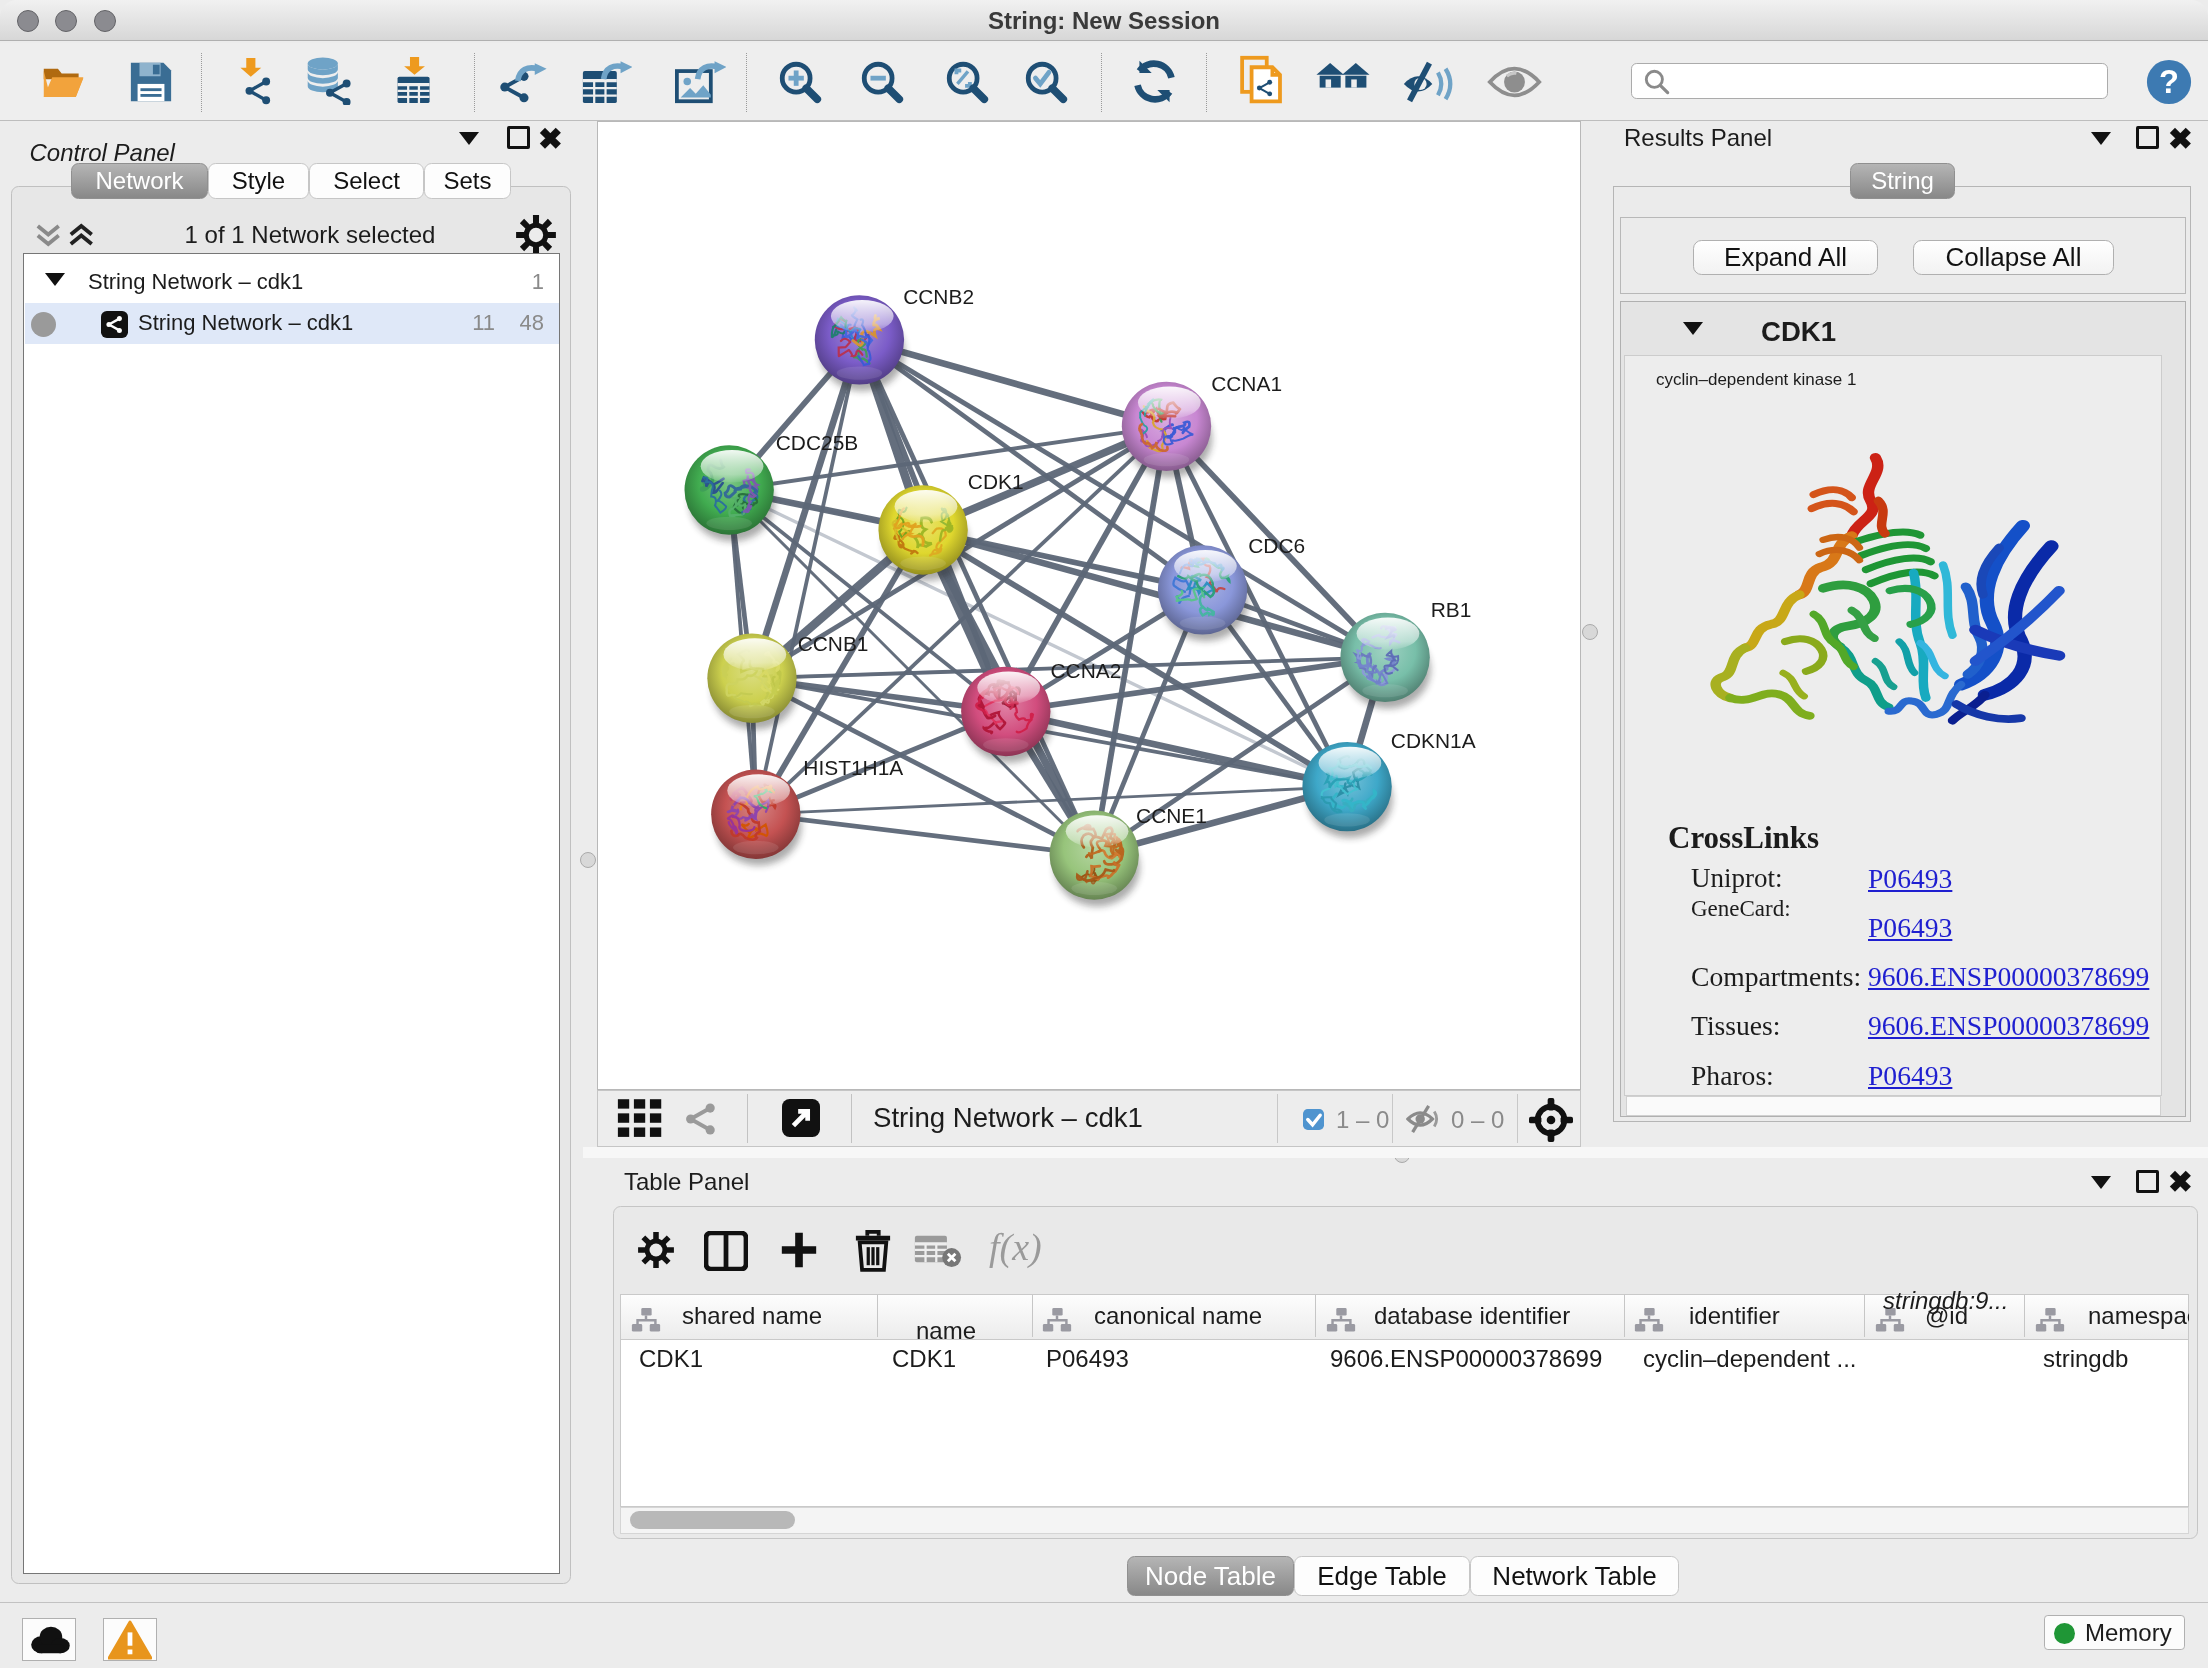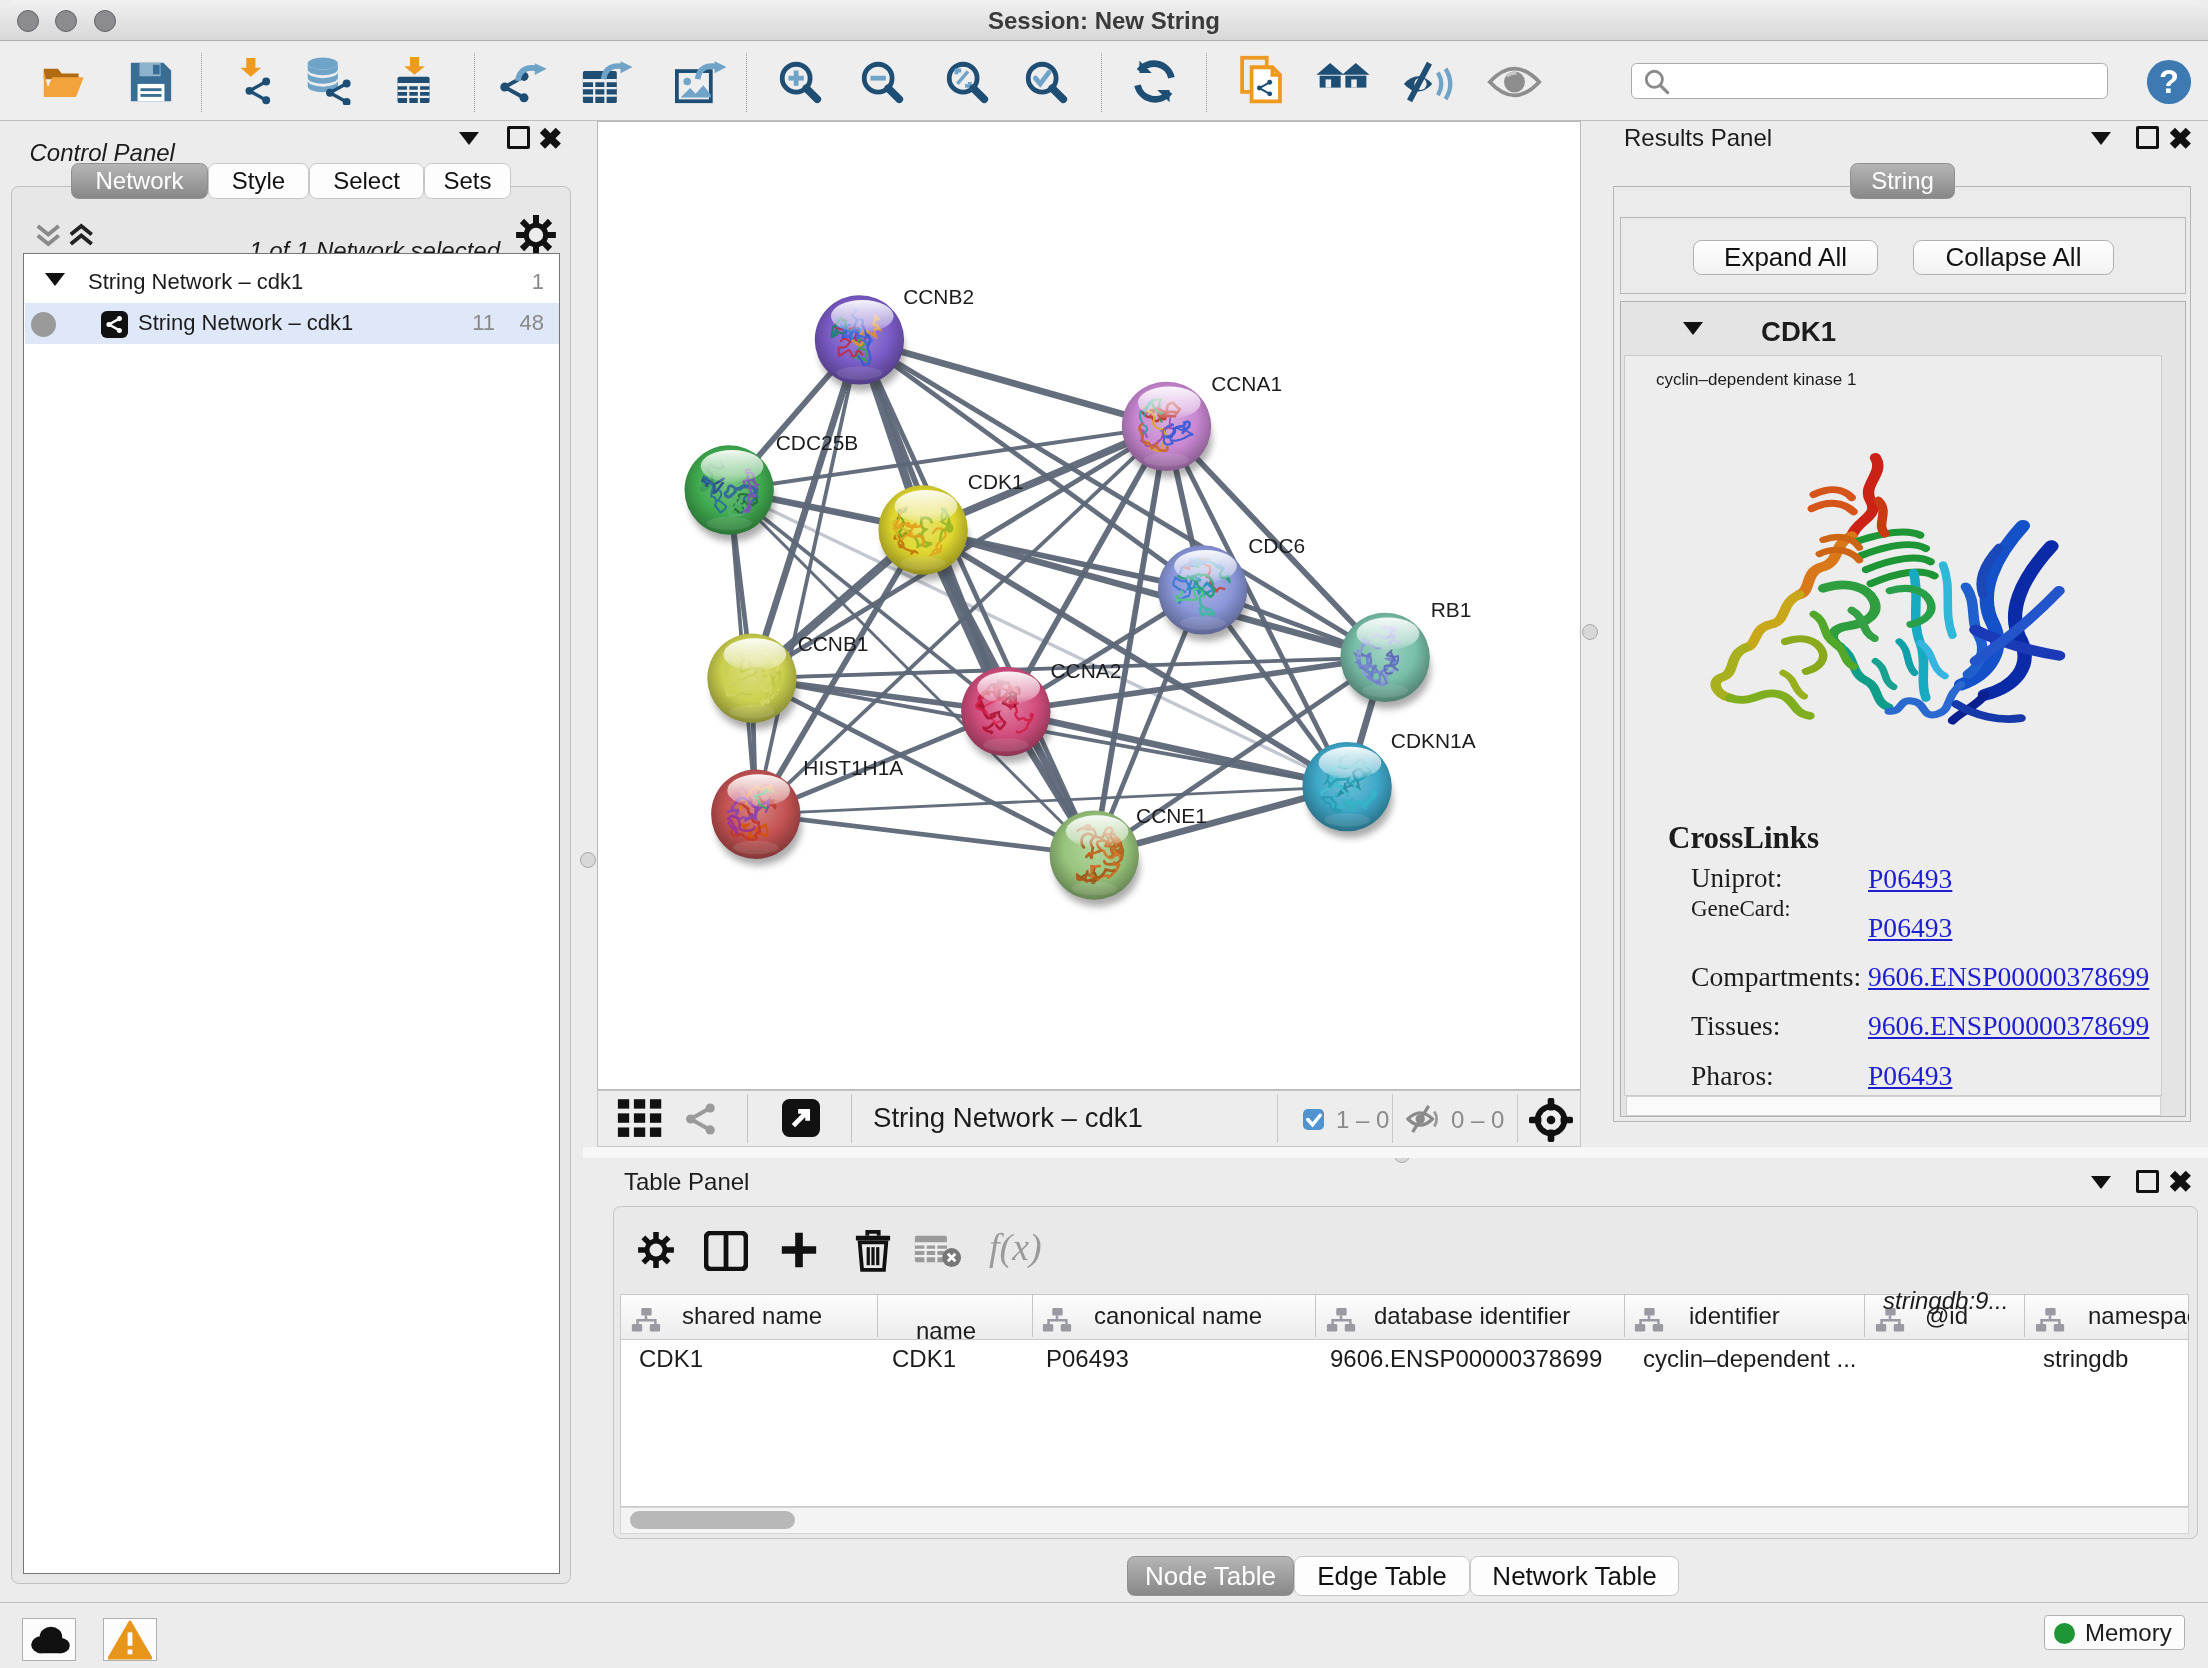--- a/index.html
+++ b/index.html
@@ -18,21 +18,21 @@
 .sq { position:absolute; width:23px; height:23px; border:3.3px solid #111; border-radius:1.9px; }
 .xx { position:absolute; font-size:29.5px; font-weight:bold; color:#111; }
 .serif { font-family:"Liberation Serif", serif; }
 a.lnk { color:#1f1fd0; text-decoration:underline; }
 </style></head><body>
 
 <div class="abs" style="left:0;top:0;width:2208px;height:41px;background:linear-gradient(#f1f1f1,#d7d7d7);border-bottom:1.9px solid #b0b0b0;border-radius:17px 17px 0 0;"></div>
 <div class="abs" style="left:17px;top:9.5px;width:22px;height:22px;border-radius:50%;background:#8b8b90;border:1.9px solid #636367;"></div>
 <div class="abs" style="left:55px;top:9.5px;width:22px;height:22px;border-radius:50%;background:#8b8b90;border:1.9px solid #636367;"></div>
 <div class="abs" style="left:94px;top:9.5px;width:22px;height:22px;border-radius:50%;background:#8b8b90;border:1.9px solid #636367;"></div>
-<div class="txt" style="left:914px;top:6.7px;width:380px;text-align:center;font-weight:bold;color:#3a3a3a;">Session: New String</div>
+<div class="txt" style="left:914px;top:6.7px;width:380px;text-align:center;font-weight:bold;color:#3a3a3a;">String: New Session</div>
 <div class="abs" style="left:0;top:43px;width:2208px;height:78px;background:#eeeeee;border-bottom:1.9px solid #bdbdbd;"></div>
 <div style="position:absolute;left:40px;top:59px;"><svg width="49" height="46" viewBox="0 0 52 48" style="">
       <path d="M4 10 h15 l4 5 h18 v6 H4 Z" fill="#b06a10"></path>
       <path d="M4 12 v28 h34 l8 -20 H14 l-5 12 Z" fill="#f2a33c"></path>
       <path d="M4 40 l9 -21 h33 l-8 21 Z" fill="#f2a33c"></path>
     </svg></div>
 <div style="position:absolute;left:127px;top:59px;"><svg width="48" height="46" viewBox="0 0 50 48" style="">
       <path d="M4 4 h34 l8 8 v32 H4 Z" fill="#3a6d94"></path>
       <rect x="13" y="4" width="22" height="14" fill="#8fb3cd"></rect>
       <rect x="27" y="6" width="7" height="10" fill="#3a6d94"></rect>
@@ -174,21 +174,21 @@
 <div class="tab tabsel" style="left:71px;top:163px;width:137px;">Network</div>
 <div class="tab" style="left:208px;top:163px;width:101px;">Style</div>
 <div class="tab" style="left:309px;top:163px;width:115px;">Select</div>
 <div class="tab" style="left:424px;top:163px;width:87px;">Sets</div>
 <div style="position:absolute;left:34px;top:222px;"><svg width="28.5" height="27" viewBox="0 0 30 28" style="">
       <path d="M4 4 l11 9 11 -9 M4 14 l11 9 11 -9" fill="none" stroke="#8a8a8a" stroke-width="4"></path>
     </svg></div>
 <div style="position:absolute;left:67px;top:222px;"><svg width="28.5" height="27" viewBox="0 0 30 28" style="">
       <path d="M4 13 l11 -9 11 9 M4 23 l11 -9 11 9" fill="none" stroke="#222222" stroke-width="4"></path>
     </svg></div>
-<div class="txt" style="left:120px;top:237px;width:380px;text-align:right;font-style:italic;">1 of 1 Network selected</div>
+<div class="txt" style="left:120px;top:221px;width:380px;text-align:center;">1 of 1 Network selected</div>
 <div style="position:absolute;left:514px;top:213px;"><svg width="44" height="44" viewBox="0 0 46 46" style="">
       <path d="M43.8 19.8 L43.8 26.2 L35.6 26.1 L34.1 29.7 L39.9 35.4 L35.4 39.9 L29.7 34.1 L26.1 35.6 L26.2 43.8 L19.8 43.8 L19.9 35.6 L16.3 34.1 L10.6 39.9 L6.1 35.4 L11.9 29.7 L10.4 26.1 L2.2 26.2 L2.2 19.8 L10.4 19.9 L11.9 16.3 L6.1 10.6 L10.6 6.1 L16.3 11.9 L19.9 10.4 L19.8 2.2 L26.2 2.2 L26.1 10.4 L29.7 11.9 L35.4 6.1 L39.9 10.6 L34.1 16.3 L35.6 19.9 Z" fill="#111111"></path>
       <circle cx="23" cy="23" r="7.5" fill="#ececec"></circle>
     </svg></div>
 <div class="abs" style="left:23px;top:253px;width:537px;height:1321px;background:#ffffff;border:1.4px solid #767676;"></div>
 <div class="tri" style="left:45px;top:273px;"></div>
 <div class="txt" style="left:88px;top:269px;font-size:22px;">String Network – cdk1</div>
 <div class="txt graytxt" style="left:476px;top:269px;width:68px;text-align:right;font-size:22px;">1</div>
 <div class="abs" style="left:25px;top:303px;width:534px;height:41px;background:#dfe8f8;"></div>
 <div class="abs" style="left:31px;top:312px;width:25px;height:25px;border-radius:50%;background:#9a9a9a;"></div>

